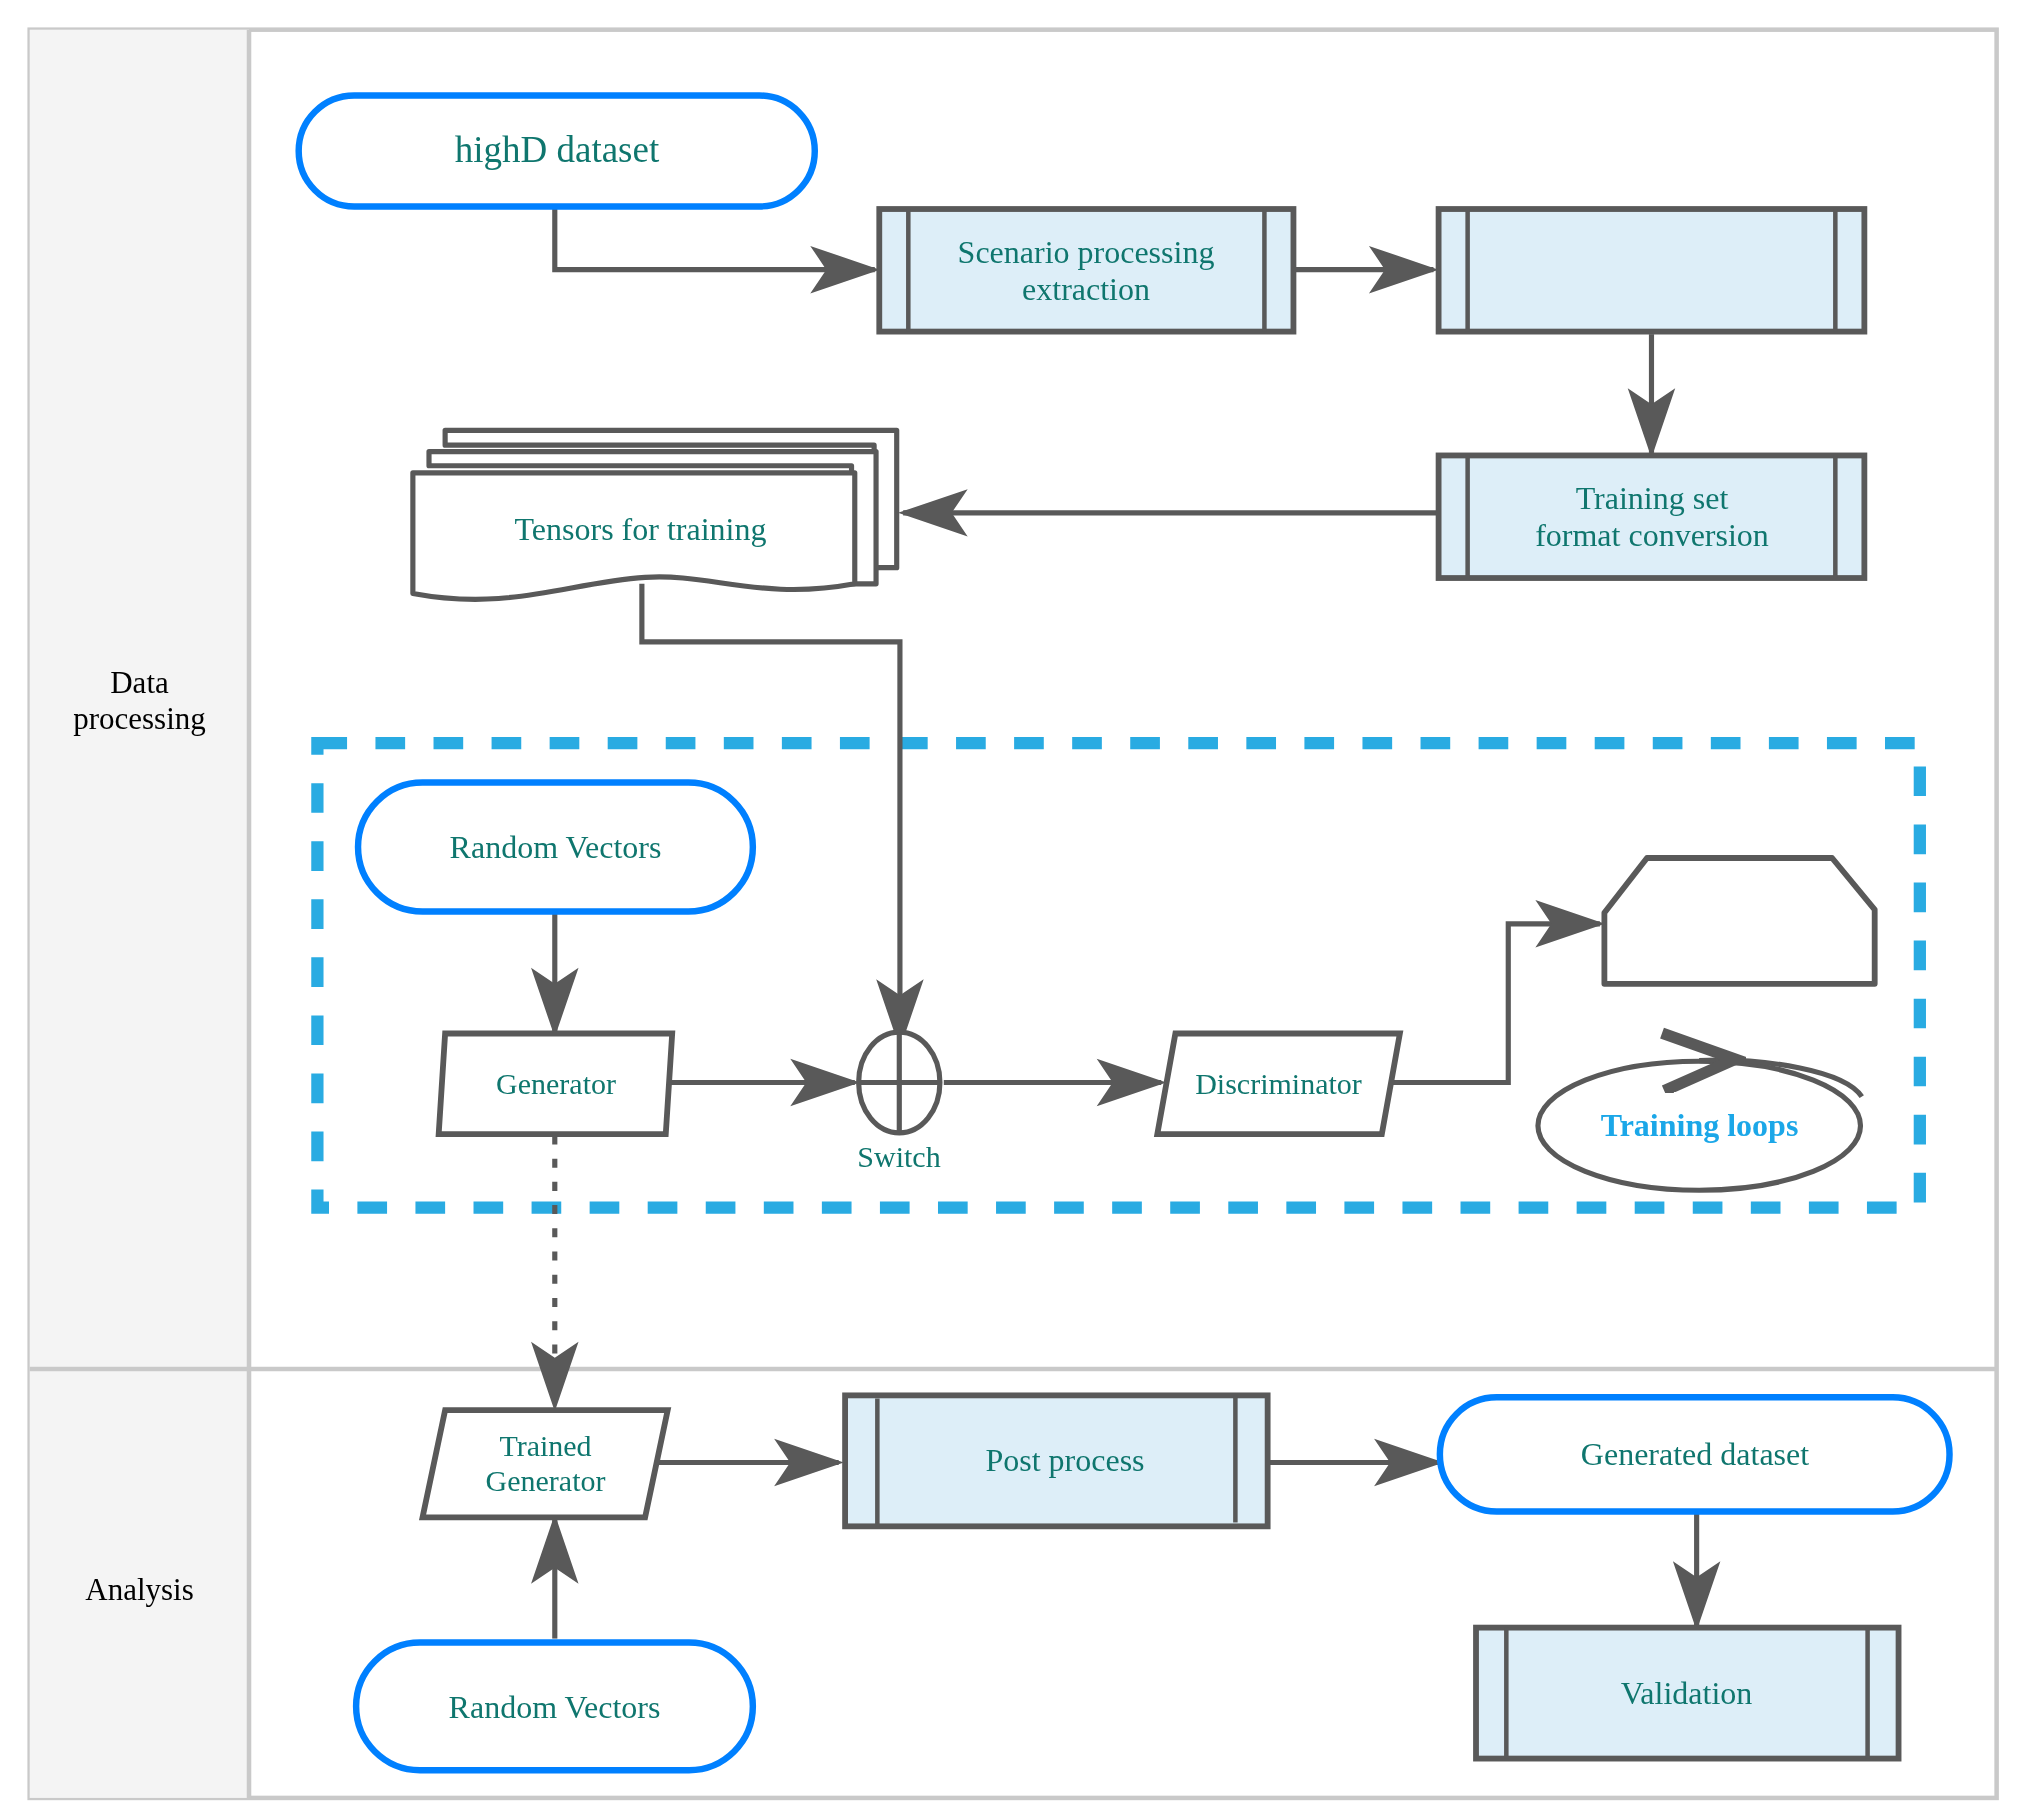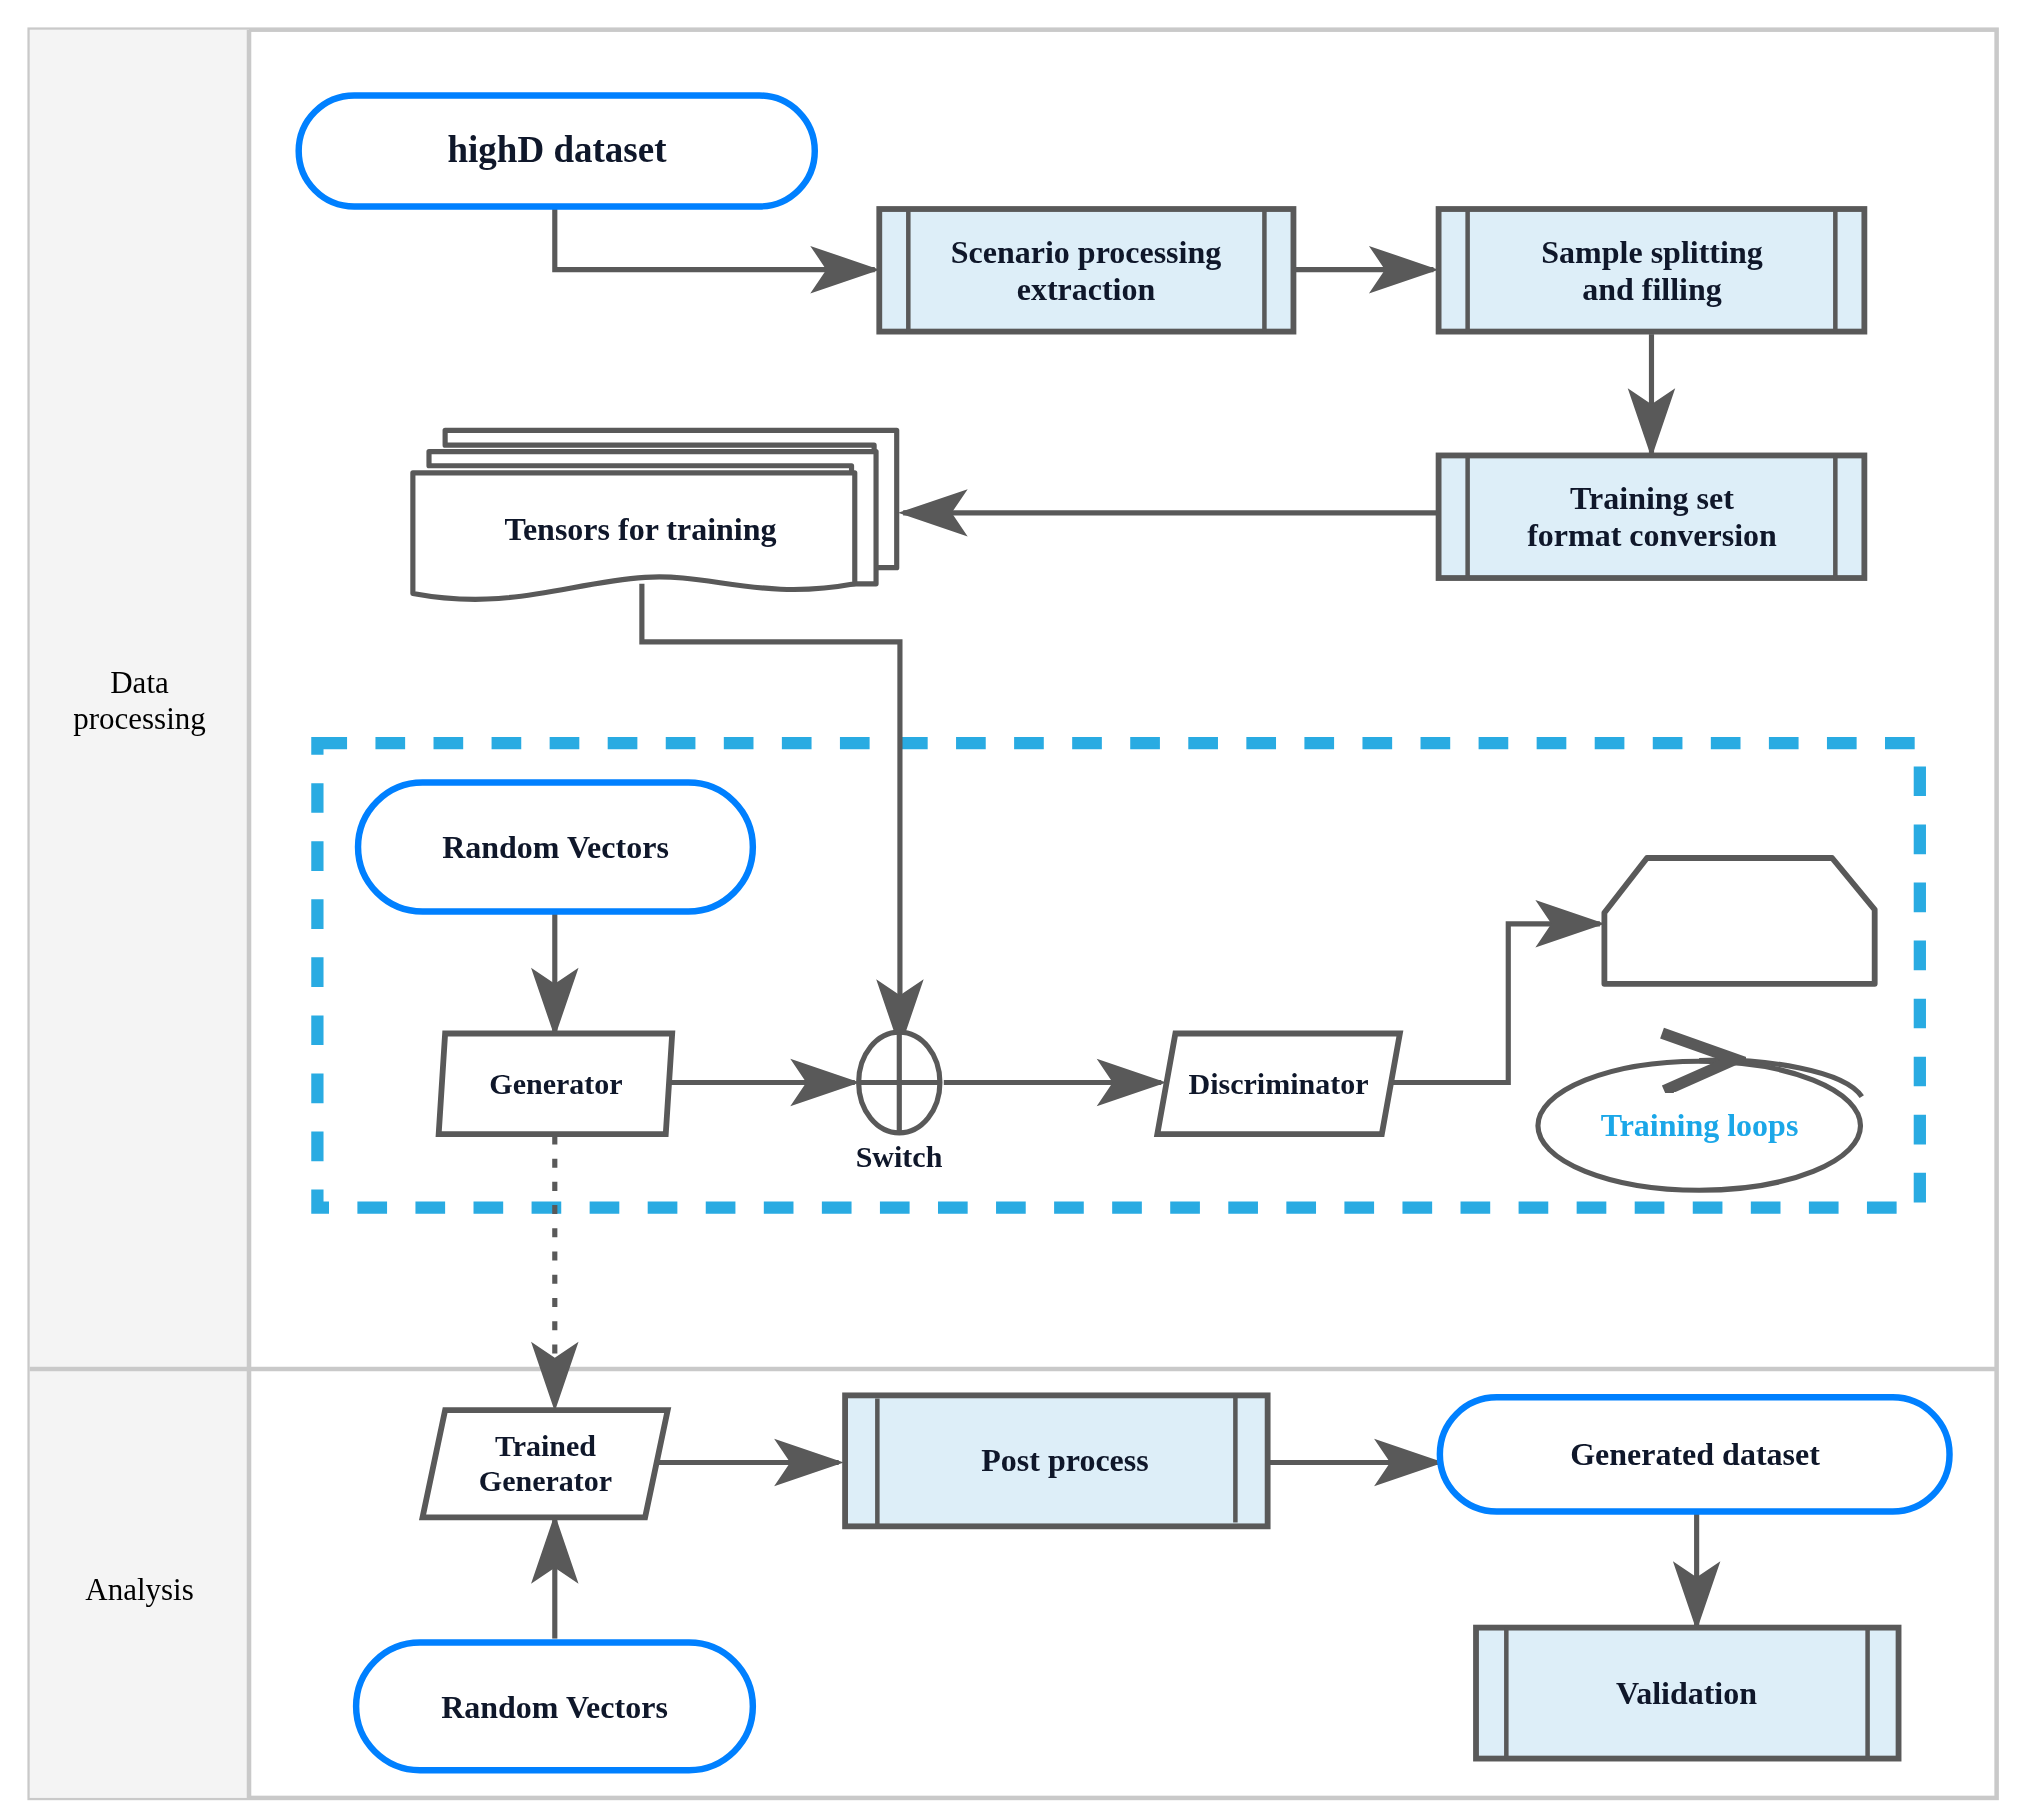--- a/index.html
+++ b/index.html
@@ -22,22 +22,22 @@
     left: 0; top: 0;
     width: 2025px;
     height: 1816px;
   }
   .lbl {
     position: absolute;
     display: flex;
     align-items: center;
     justify-content: center;
     text-align: center;
-    font-weight: bold;
-    color: #0f172a;
+    font-weight: normal;
+    color: #0f766e;
     line-height: 1.15;
     pointer-events: none;
     white-space: pre-line;
   }
   .swimlane-label {
     font-size: 31px;
     font-weight: normal;
     color: #000000;
   }
   .node-label-lg { font-size: 37px; }
@@ -200,22 +200,20 @@
   <div class="lbl swimlane-label" style="left:30px; top:652px; width:219px; height:97px;">Data
 processing</div>
 
   <div class="lbl swimlane-label" style="left:30px; top:1561px; width:219px; height:58px;">Analysis</div>
 
   <div class="lbl node-label-lg" style="left:299px; top:95px; width:516px; height:111px;">highD dataset</div>
 
   <div class="lbl node-label-md" style="left:908px; top:209px; width:356px; height:123px;">Scenario processing
 extraction</div>
 
-  <div class="lbl node-label-md" style="left:1468px; top:209px; width:368px; height:123px;">Sample splitting
-and filling</div>
 
   <div class="lbl node-label-md" style="left:1468px; top:455px; width:368px; height:123px;">Training set
 format conversion</div>
 
   <div class="lbl node-label-md" style="left:426px; top:494px; width:429px; height:71px;">Tensors for training</div>
 
   <div class="lbl node-label-md" style="left:358px; top:783px; width:395px; height:129px;">Random Vectors</div>
 
   <div class="lbl node-label-sm" style="left:439px; top:1034px; width:234px; height:101px;">Generator</div>
 

